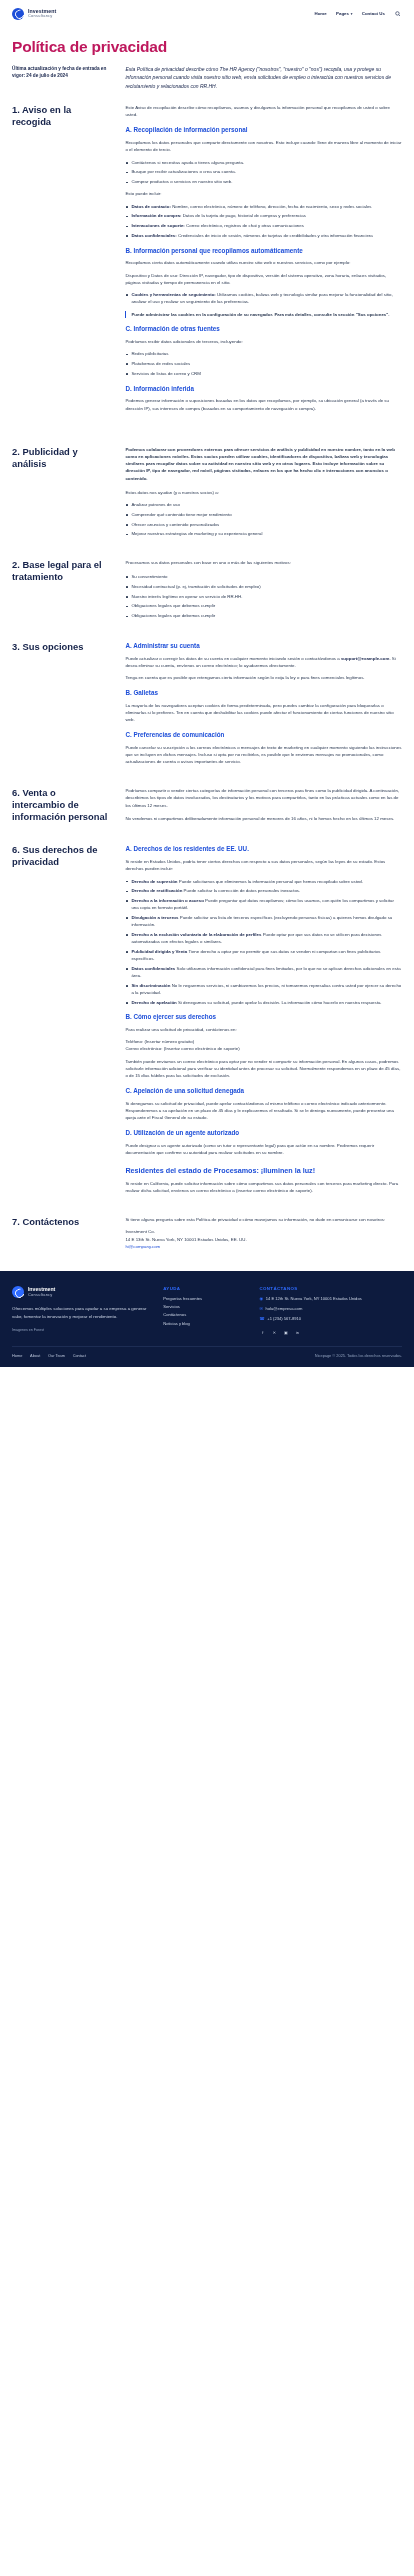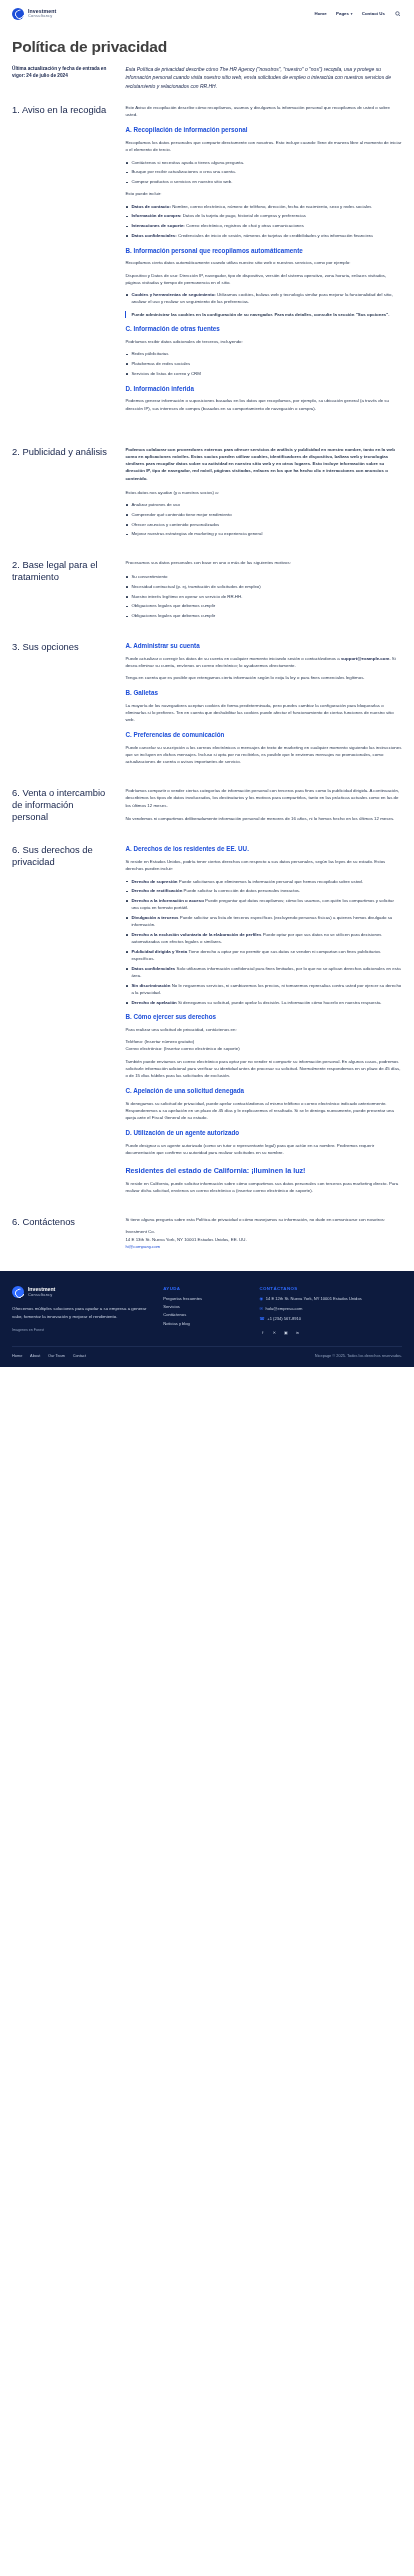--- a/index.html
+++ b/index.html
@@ -35,21 +35,21 @@
   .nav { display: flex; align-items: center; gap: 9.4px; }
   .nav-item { font-size: 4.4px; color: #16234a; font-weight: 600; cursor: pointer; }
   .nav-item.with-caret::after {
     content: "\25BE"; font-size: 3.3px; margin-left: 1.7px; color: #16234a;
   }
   .search-icon-wrap { width: 7.7px; height: 7.7px; display: flex; align-items: center; justify-content: center; cursor: pointer; }
   .search-icon-wrap svg { width: 5.5px; height: 5.5px; }
 
   
   .page-title {
-    font-size: 15.5px; font-weight: bold; color: #404040;
+    font-size: 15.5px; font-weight: bold; color: #be185d;
     padding: 12px 12px 5.5px 12px; letter-spacing: -0.2px;
   }
 
   
   .intro-row {
     display: flex; gap: 14.4px; padding: 3.3px 12px 14.4px 12px;
     align-items: flex-start;
   }
   .intro-left {
     width: 99px; flex: none;
@@ -59,21 +59,21 @@
     flex: 1; font-size: 5px; font-style: italic; color: #16234a;
     line-height: 1.65;
   }
 
   
   .section {
     display: flex; gap: 14.4px; padding: 0 12px 16.6px 12px; align-items: flex-start;
   }
   .sec-left {
     width: 99px; flex: none;
-    font-size: 9.4px; font-weight: normal; color: #16234a; line-height: 1.28;
+    font-size: 9.4px; font-weight: bold; color: #16234a; line-height: 1.28;
   }
   .sec-right { flex: 1; min-width: 0; }
 
   .sec-right p { font-size: 4.4px; line-height: 1.65; color: #28364f; margin-bottom: 5px; }
   .sec-right p.lead { margin-bottom: 6.6px; }
   .sub-head {
     font-size: 6.3px; font-weight: bold; color: #1d4ed8;
     margin: 7.7px 0 4.4px 0; line-height: 1.3;
   }
   .sub-head.first { margin-top: 1.1px; }
@@ -277,26 +277,26 @@
           <li><b>Derecho de apelación</b> Si denegamos su solicitud, puede apelar la decisión. La información cómo hacerlo en nuestra respuesta.</li>
         </ul>
         <div class="sub-head">B. Cómo ejercer sus derechos</div>
         <p>Para realizar una solicitud de privacidad, contáctenos en:</p>
         <p>Teléfono: (Insertar número gratuito)<br>Correo electrónico: (Insertar correo electrónico de soporte)</p>
         <p>También puede enviarnos un correo electrónico para optar por no vender ni compartir su información personal. En algunos casos, podremos solicitarle información adicional para verificar su identidad antes de procesar su solicitud. Normalmente respondemos en un plazo de 45 días, o de 15 días hábiles para las solicitudes de exclusión.</p>
         <div class="sub-head">C. Apelación de una solicitud denegada</div>
         <p>Si denegamos su solicitud de privacidad, puede apelar contactándonos al mismo teléfono o correo electrónico indicado anteriormente. Responderemos a su apelación en un plazo de 45 días y le explicaremos el resultado. Si se le deniega nuevamente, puede presentar una queja ante el Fiscal General de su estado.</p>
         <div class="sub-head">D. Utilización de un agente autorizado</div>
         <p>Puede designar a un agente autorizado (como un tutor o representante legal) para que actúe en su nombre. Pediremos requerir documentación que confirme su autoridad para realizar solicitudes en su nombre.</p>
-        <div class="ca-head">Residentes del estado de California: ¡Iluminen la luz!</div>
+        <div class="ca-head">Residentes del estado de Procesamos: ¡Iluminen la luz!</div>
         <p>Si reside en California, puede solicitar información sobre cómo compartimos sus datos personales con terceros para marketing directo. Para realizar dicha solicitud, envíenos un correo electrónico a (insertar correo electrónico de soporte).</p>
       </div>
     </div>
     <div class="section">
-      <div class="sec-left">6. Contáctenos</div>
+      <div class="sec-left">7. Contáctenos</div>
       <div class="sec-right">
         <p>Si tiene alguna pregunta sobre esta Política de privacidad o cómo manejamos su información, no dude en comunicarse con nosotros:</p>
         <div>
           <div class="contact-line">Investment Co.</div>
           <div class="contact-line">14 E 13th St. Nueva York, NY 10001 Estados Unidos, EE. UU.</div>
           <div class="contact-line"><a class="inline" href="#">hi@company.com</a></div>
         </div>
       </div>
     </div>
   </div>

